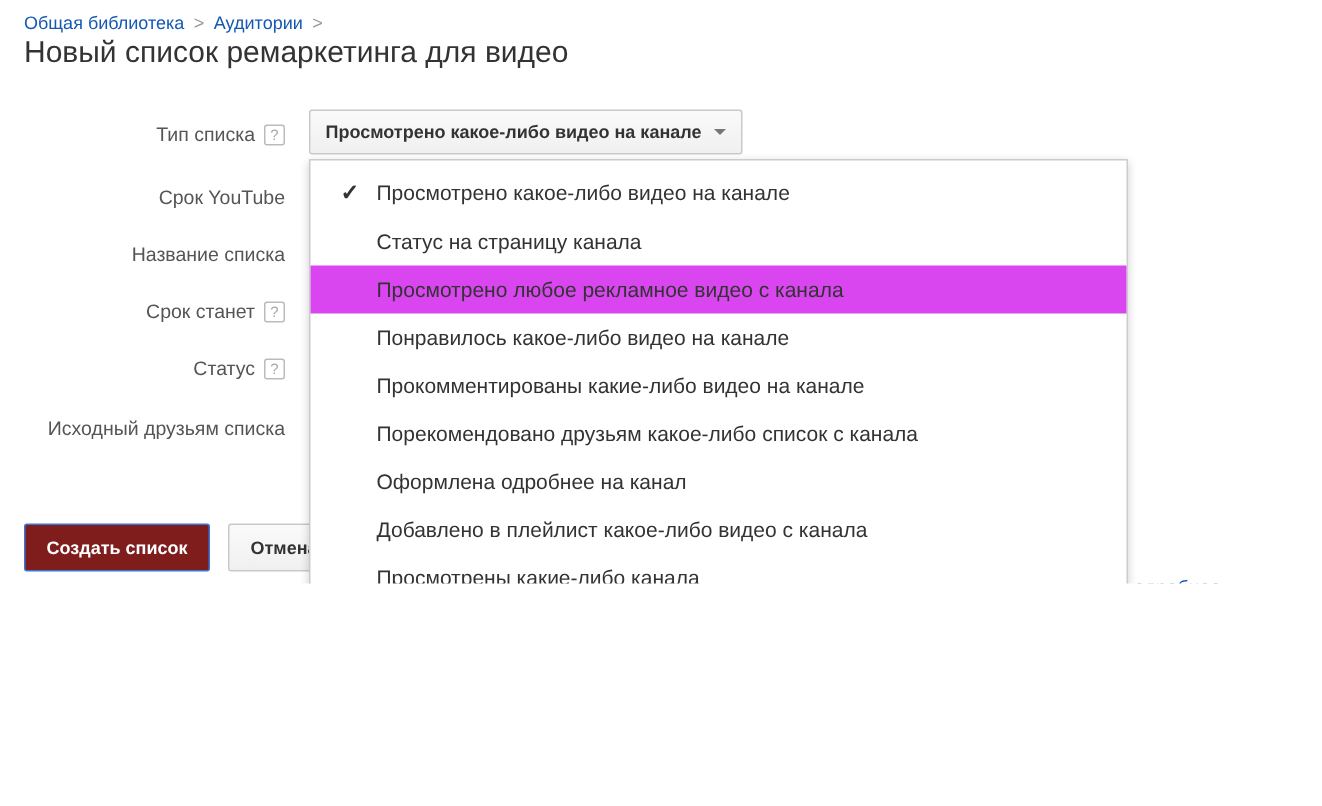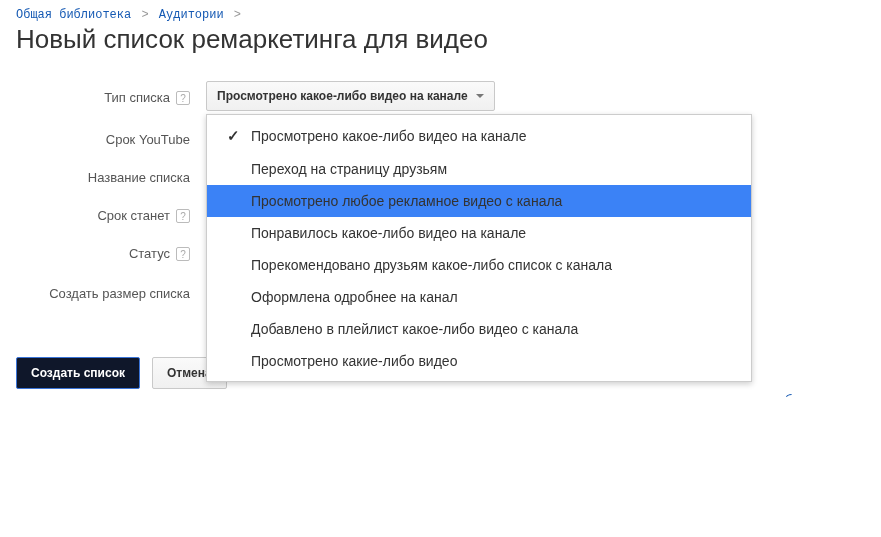--- a/index.html
+++ b/index.html
@@ -12,32 +12,31 @@
       font-size: 13px;
       color: #333;
       background: #fff;
       padding: 8px 16px;
       width: 881px;
     }
     .breadcrumb {
       font-size: 12px;
       color: #999;
       margin-bottom: 2px;
-      font-family: Liberation Mono, monospace;
     }
     .breadcrumb .link {
       color: #1559b3;
       cursor: pointer;
     }
     .breadcrumb .sep {
       color: #999;
       margin: 0 3px;
     }
     .page-title {
-      font-size: 26px;
+      font-size: 20px;
       font-weight: normal;
       color: #333;
       margin-bottom: 26px;
     }
     .form-area {
       position: relative;
     }
     .form-row {
       display: flex;
       align-items: flex-start;
@@ -115,21 +114,21 @@
     }
     .dropdown-item {
       display: flex;
       align-items: center;
       padding: 8px 12px 8px 20px;
       font-size: 14px;
       color: #333;
       cursor: pointer;
     }
     .dropdown-item.highlight {
-      background: #3b82f6;
+      background: #d946ef;
     }
     .checkmark {
       width: 24px;
       display: inline-flex;
       align-items: center;
       justify-content: flex-start;
       font-size: 15px;
       color: #333;
       font-weight: bold;
     }
@@ -149,21 +148,21 @@
       margin-left: 190px;
       font-size: 12px;
       color: #8a8a8a;
     }
     .buttons {
       margin-top: 28px;
       display: flex;
       gap: 12px;
     }
     .btn-primary {
-      background: #0f172a;
+      background: #7f1d1d;
       color: #fff;
       border: 1px solid #3a74d8;
       padding: 8px 14px;
       font-size: 12px;
       font-weight: 700;
       border-radius: 2px;
       cursor: pointer;
     }
     .btn-secondary {
       background: linear-gradient(#fafafa, #f0f0f0);
@@ -231,59 +230,63 @@
   <div class="form-row spacer-row">
     <div class="label-col">
       <span class="label-txt">Статус</span>
       <span class="help-icon">?</span>
     </div>
     <div class="value-col"></div>
   </div>
 
   <div class="form-row" style="margin-top:20px;">
     <div class="label-col tall">
-      <span class="label-txt">Создать размер списка</span>
+      <span class="label-txt">Исходный друзьям списка</span>
     </div>
     <div class="value-col"></div>
   </div>
 
   <span class="behind-text">одробнее…</span>
 
   <div class="dropdown-panel" id="dd-panel">
       <div class="dropdown-item">
         <span class="checkmark">✓</span>
         <span>Просмотрено какое-либо видео на канале</span>
       </div>
       <div class="dropdown-item">
         <span class="checkmark"></span>
-        <span>Переход на страницу друзьям</span>
+        <span>Статус на страницу канала</span>
       </div>
       <div class="dropdown-item highlight">
         <span class="checkmark"></span>
         <span>Просмотрено любое рекламное видео с канала</span>
       </div>
       <div class="dropdown-item">
         <span class="checkmark"></span>
         <span>Понравилось какое-либо видео на канале</span>
       </div>
       <div class="dropdown-item">
         <span class="checkmark"></span>
+        <span>Прокомментированы какие-либо видео на канале</span>
+      </div>
+      <div class="dropdown-item">
+        <span class="checkmark"></span>
         <span>Порекомендовано друзьям какое-либо список с канала</span>
       </div>
       <div class="dropdown-item">
         <span class="checkmark"></span>
         <span>Оформлена одробнее на канал</span>
       </div>
       <div class="dropdown-item">
         <span class="checkmark"></span>
         <span>Добавлено в плейлист какое-либо видео с канала</span>
       </div>
       <div class="dropdown-item">
         <span class="checkmark"></span>
-        <span>Просмотрено какие-либо видео</span>
+        <span>Просмотрены какие-либо канала</span>
       </div>
     </div>
 
 </div>
 
 <div class="hint-row">
   <span class="hint-text">Список станет доступным для показа рекламы, когда в него будет добавлено 100 пользователей.</span>
 </div>
 
 <div class="buttons">

